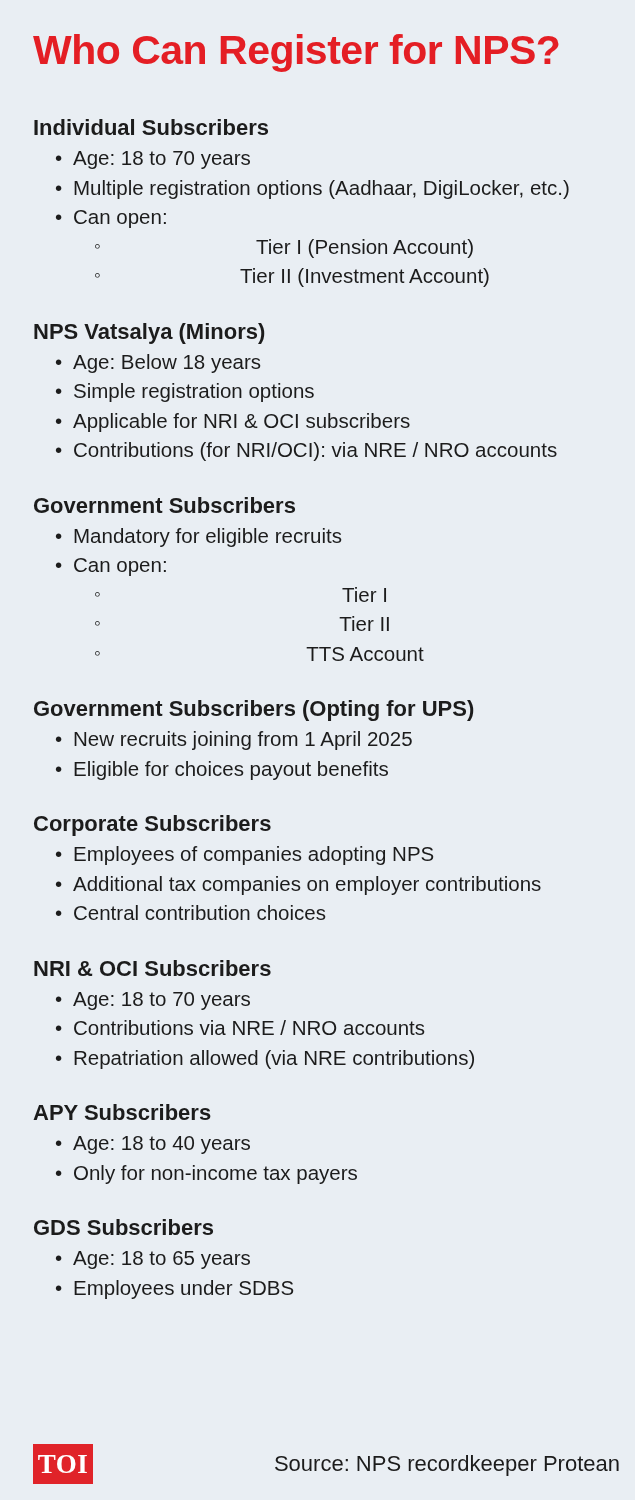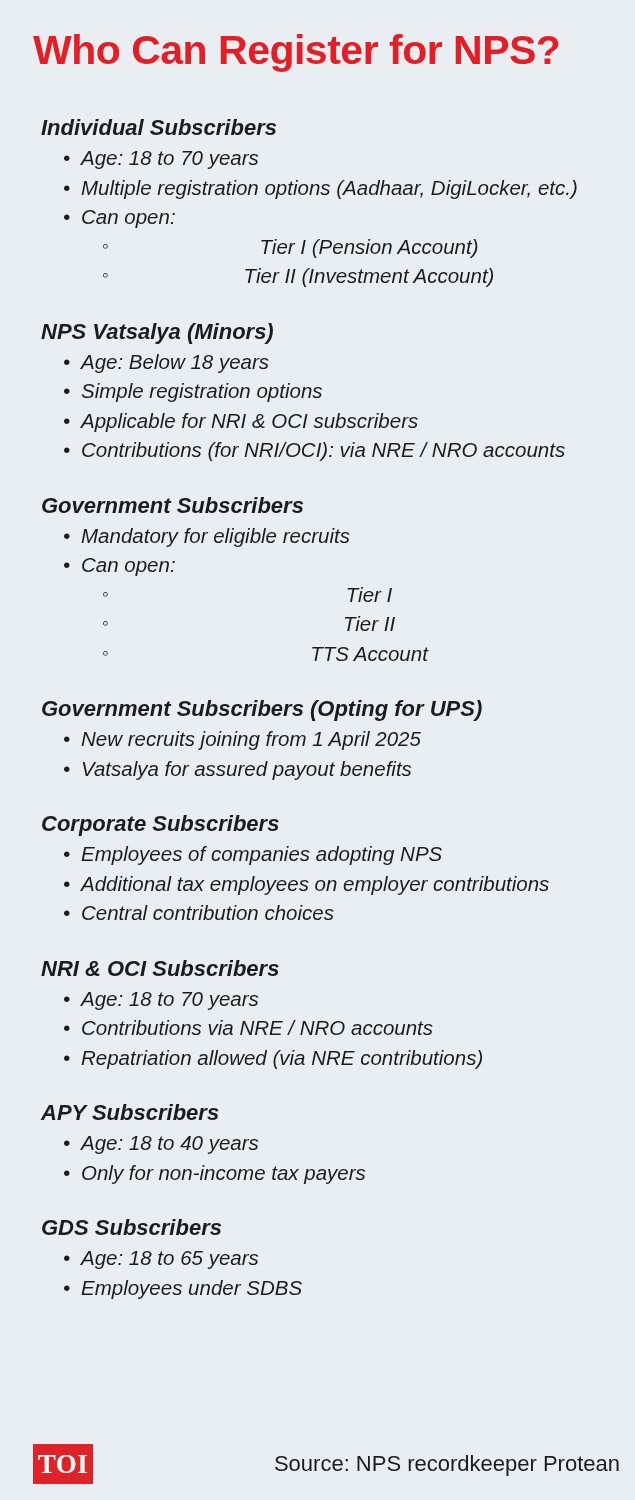--- a/index.html
+++ b/index.html
@@ -26,21 +26,21 @@
     padding: 26px 17px 0 33px;
   }
   .title {
     margin: 0 0 38px 0;
     font-size: 41px;
     line-height: 49px;
     font-weight: 700;
     letter-spacing: -0.5px;
     color: var(--accent);
   }
-  .section { margin: 0 0 26px 8px; font-style: italic; }
+  .section { margin: 0 0 26px 0; }
   .heading {
     margin: 0;
     font-size: 22px;
     line-height: 30px;
     font-weight: 700;
     color: var(--text);
   }
   ul.bullets {
     list-style: none;
     margin: 0;
@@ -142,28 +142,28 @@
               <li class="subbullet-item">Tier I</li>
               <li class="subbullet-item">Tier II</li>
               <li class="subbullet-item">TTS Account</li>
             </ul></li>
         </ul>
       </section>
       <section class="section">
         <h2 class="heading">Government Subscribers (Opting for UPS)</h2>
         <ul class="bullets">
           <li class="bullet-item">New recruits joining from 1 April 2025</li>
-          <li class="bullet-item">Vatsalya for assured payout benefits</li>
+          <li class="bullet-item">Eligible for choices payout benefits</li>
         </ul>
       </section>
       <section class="section">
         <h2 class="heading">Corporate Subscribers</h2>
         <ul class="bullets">
           <li class="bullet-item">Employees of companies adopting NPS</li>
-          <li class="bullet-item">Additional tax employees on employer contributions</li>
+          <li class="bullet-item">Additional tax companies on employer contributions</li>
           <li class="bullet-item">Central contribution choices</li>
         </ul>
       </section>
       <section class="section">
         <h2 class="heading">NRI &amp; OCI Subscribers</h2>
         <ul class="bullets">
           <li class="bullet-item">Age: 18 to 70 years</li>
           <li class="bullet-item">Contributions via NRE / NRO accounts</li>
           <li class="bullet-item">Repatriation allowed (via NRE contributions)</li>
         </ul>

